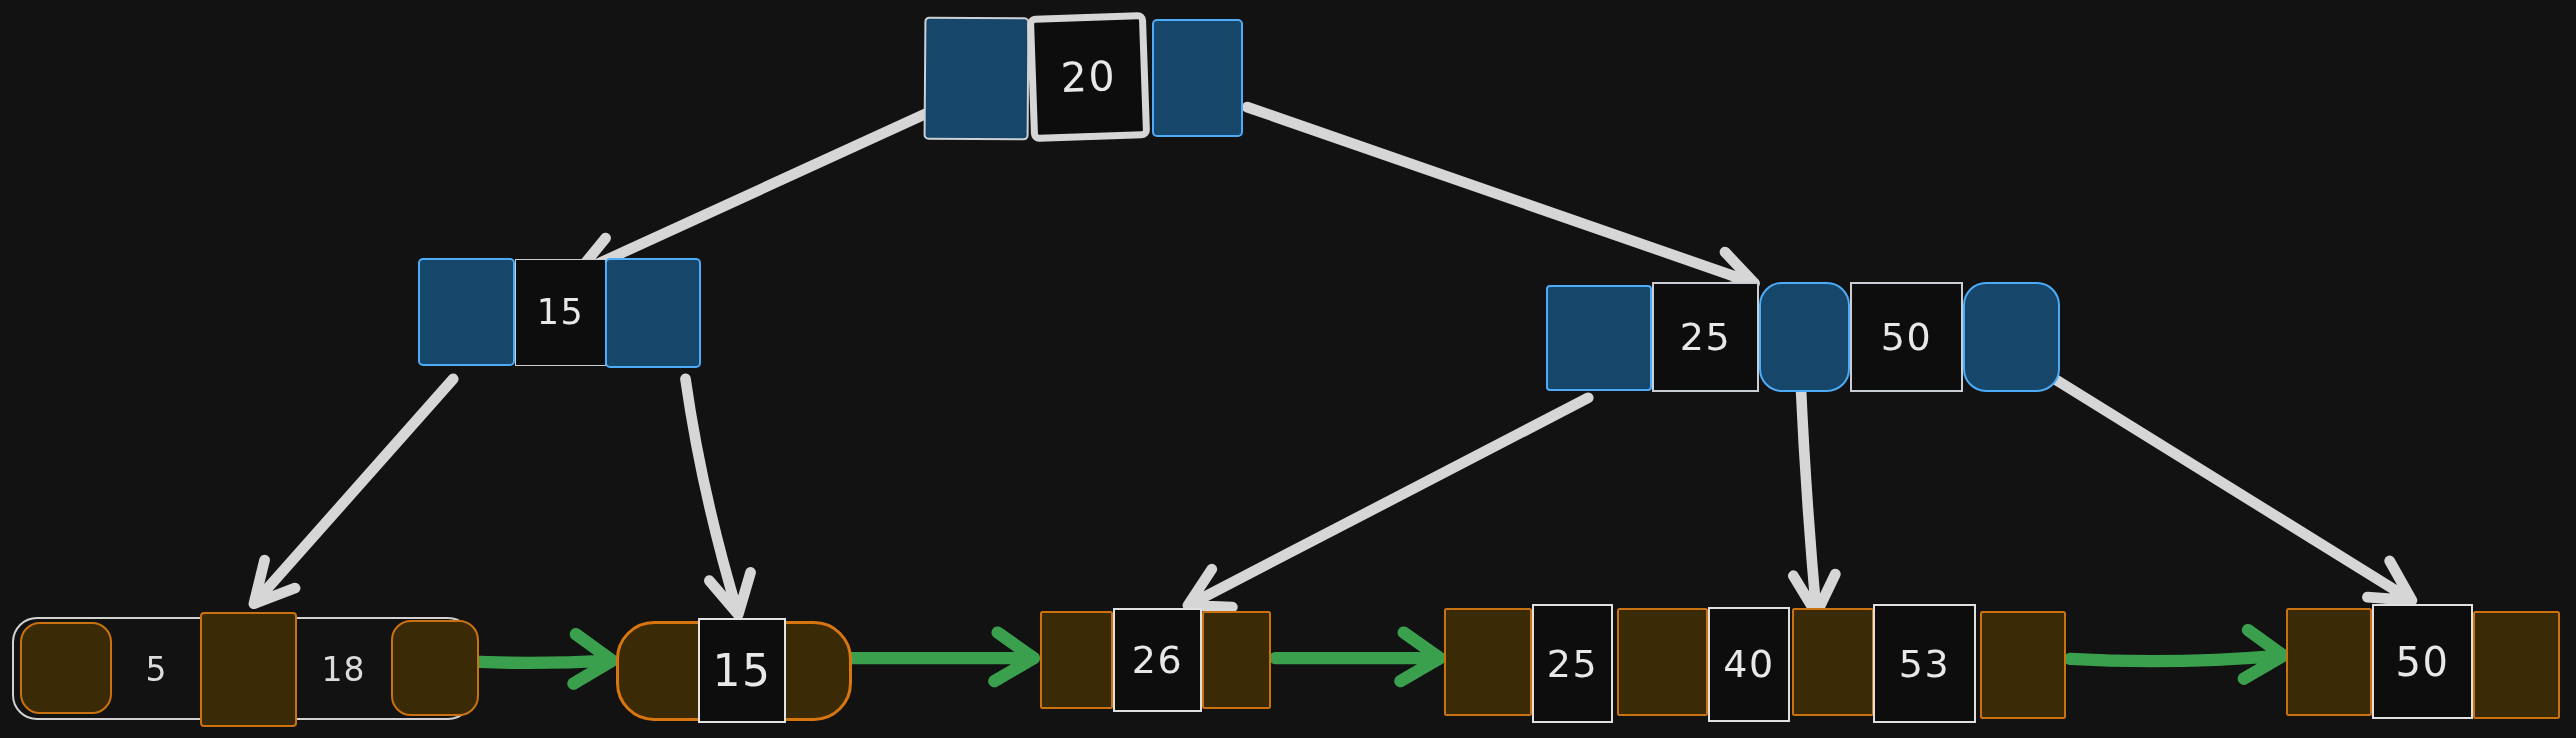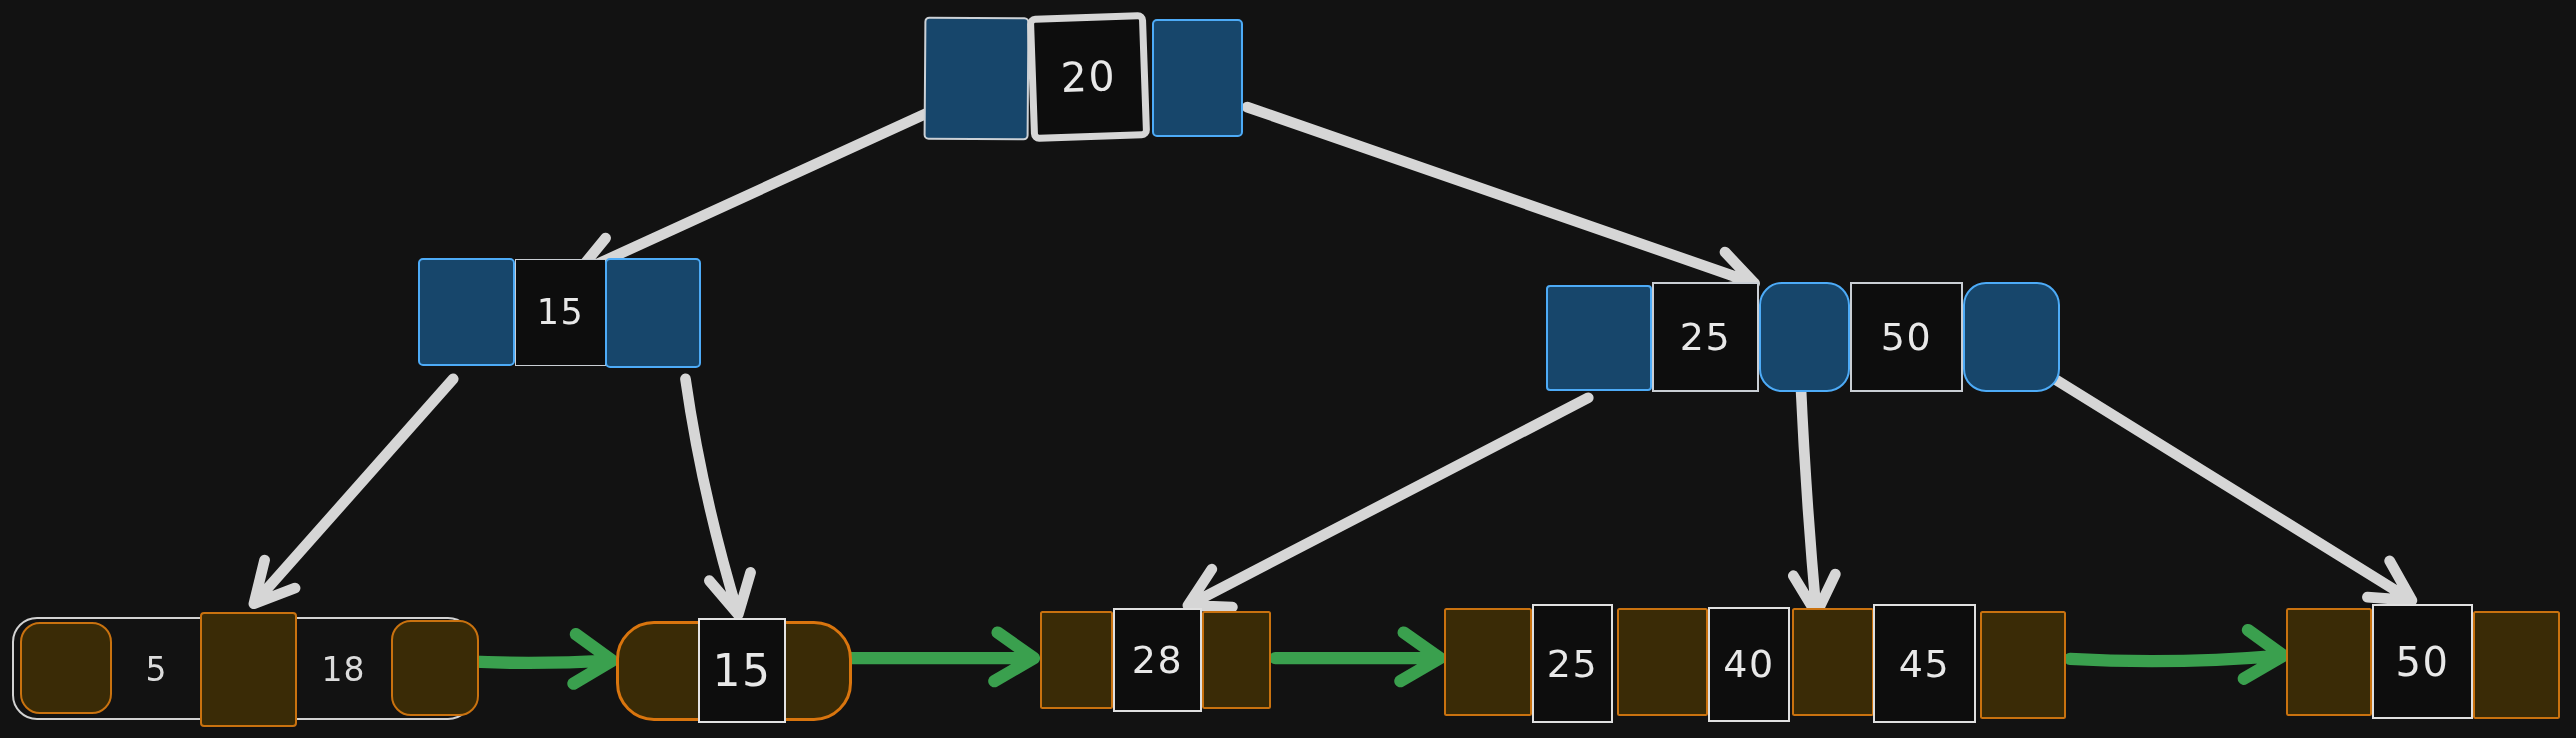--- a/index.html
+++ b/index.html
@@ -101,37 +101,37 @@
   <div class="node" style="left:616px;top:618px;width:241px;height:107px;">
     <div class="leaf-pill" style="left:0;top:3.3px;width:236px;height:100px;"></div>
     <div class="cell keybox" style="left:82px;top:0;width:88px;height:105px;font-size:44px;border-color:#e3e3e3;">
       <span class="keytext">15</span>
     </div>
   </div>
 
   <div class="node" style="left:1040px;top:608px;width:232px;height:105px;">
     <div class="cell ptr-brown" style="left:0;top:2.5px;width:73px;height:98px;border-radius:2.5px;"></div>
     <div class="cell keybox" style="left:73px;top:0;width:89px;height:104px;font-size:38px;border-color:#e0e0e0;">
-      <span class="keytext">28</span>
+      <span class="keytext">26</span>
     </div>
     <div class="cell ptr-brown" style="left:162px;top:2.5px;width:69px;height:98px;border-radius:2.5px;"></div>
   </div>
 
   <div class="node" style="left:1444px;top:604px;width:623px;height:120px;">
     <div class="cell ptr-brown" style="left:0;top:4.1px;width:88px;height:108px;border-radius:2.5px;"></div>
     <div class="cell keybox" style="left:88px;top:0;width:81px;height:119px;font-size:38px;border-color:#e0e0e0;">
       <span class="keytext">25</span>
     </div>
     <div class="cell ptr-brown" style="left:173px;top:4.1px;width:91px;height:108px;border-radius:2.5px;"></div>
     <div class="cell keybox" style="left:264px;top:2.5px;width:82px;height:115px;font-size:38px;border-color:#e0e0e0;">
       <span class="keytext">40</span>
     </div>
     <div class="cell ptr-brown" style="left:348px;top:4.1px;width:82px;height:108px;border-radius:2.5px;"></div>
     <div class="cell keybox" style="left:429px;top:0;width:103px;height:119px;font-size:38px;border-color:#e0e0e0;">
-      <span class="keytext">45</span>
+      <span class="keytext">53</span>
     </div>
     <div class="cell ptr-brown" style="left:536px;top:6.6px;width:86px;height:108px;border-radius:2.5px;"></div>
   </div>
 
   <div class="node" style="left:2286px;top:604px;width:274px;height:118px;">
     <div class="cell ptr-brown" style="left:0;top:4.1px;width:86px;height:108px;border-radius:2.5px;"></div>
     <div class="cell keybox" style="left:86px;top:0;width:101px;height:115px;font-size:40px;border-color:#e0e0e0;">
       <span class="keytext">50</span>
     </div>
     <div class="cell ptr-brown" style="left:187px;top:6.6px;width:87px;height:108px;border-radius:2.5px;"></div>

